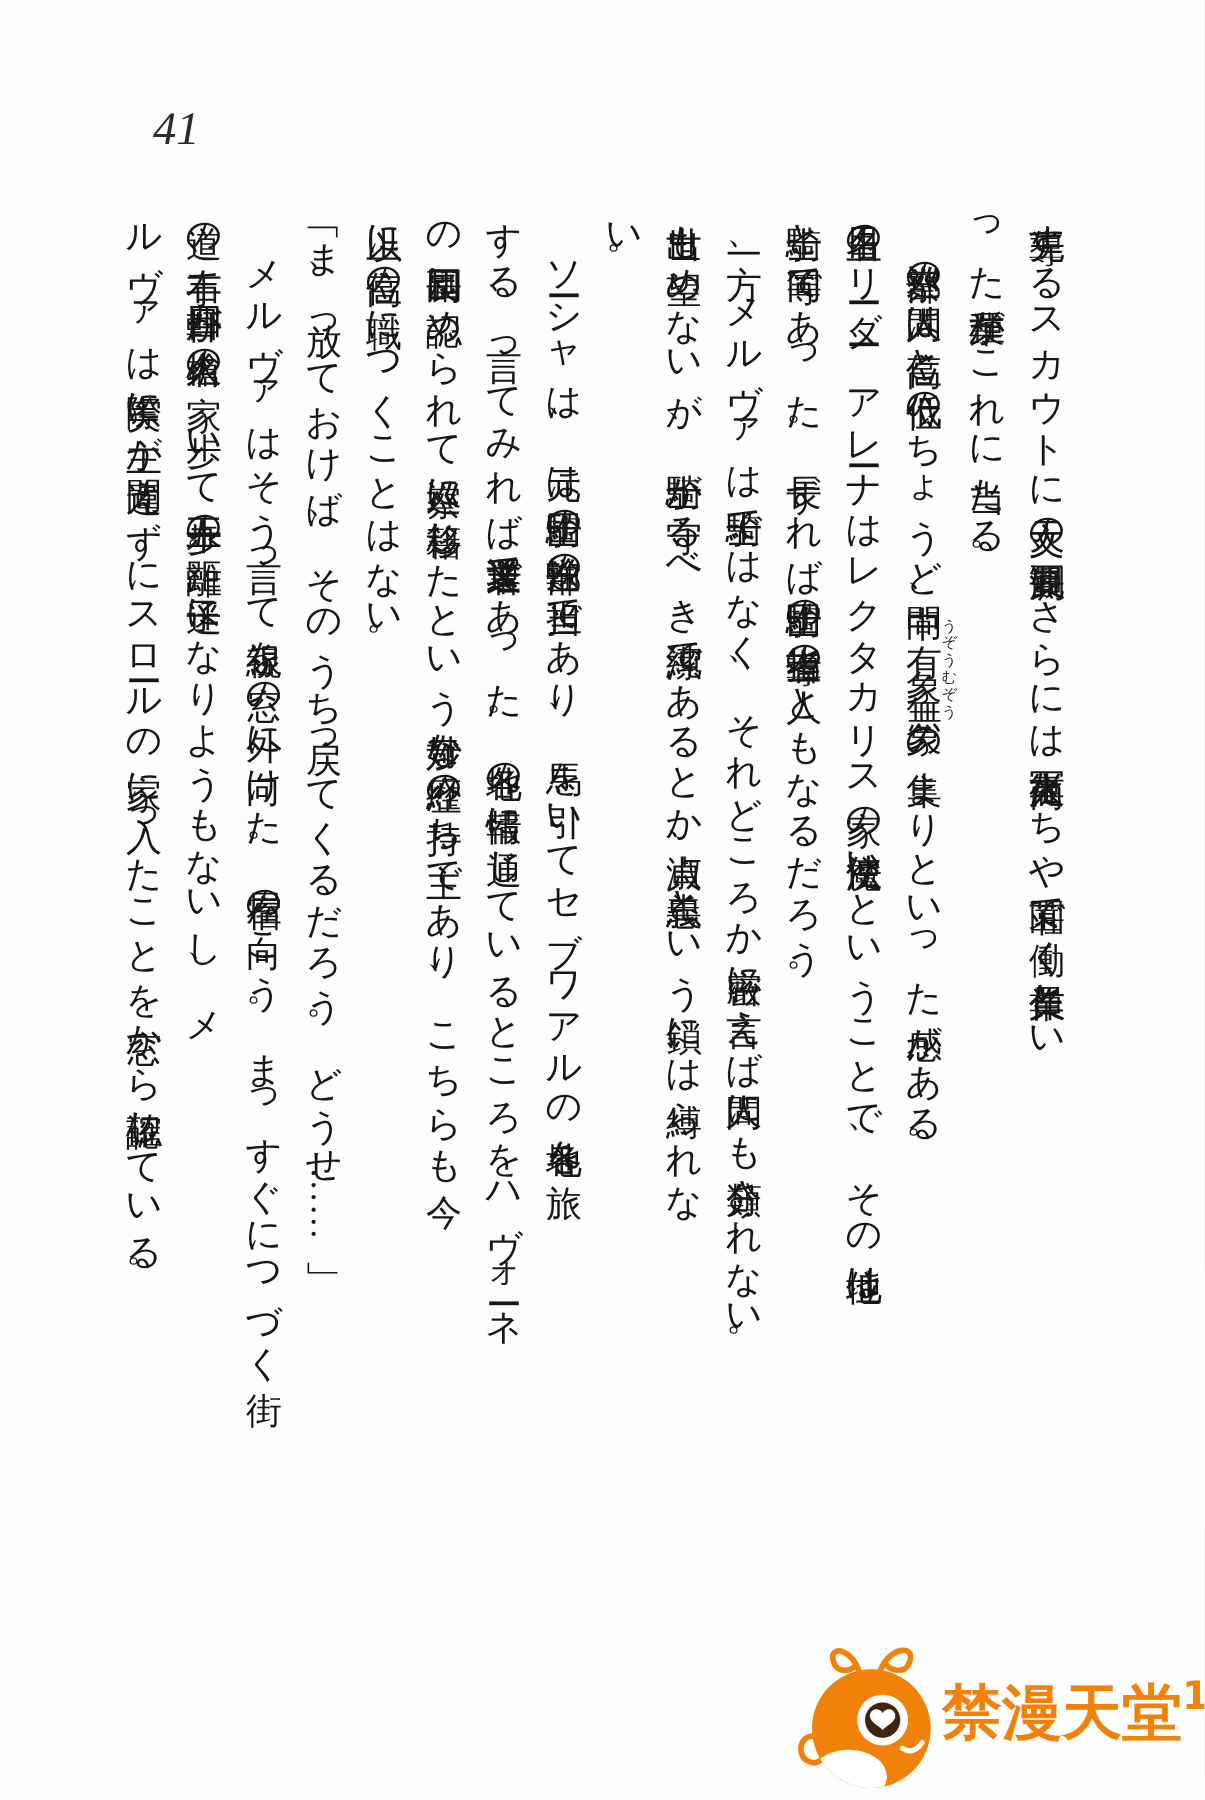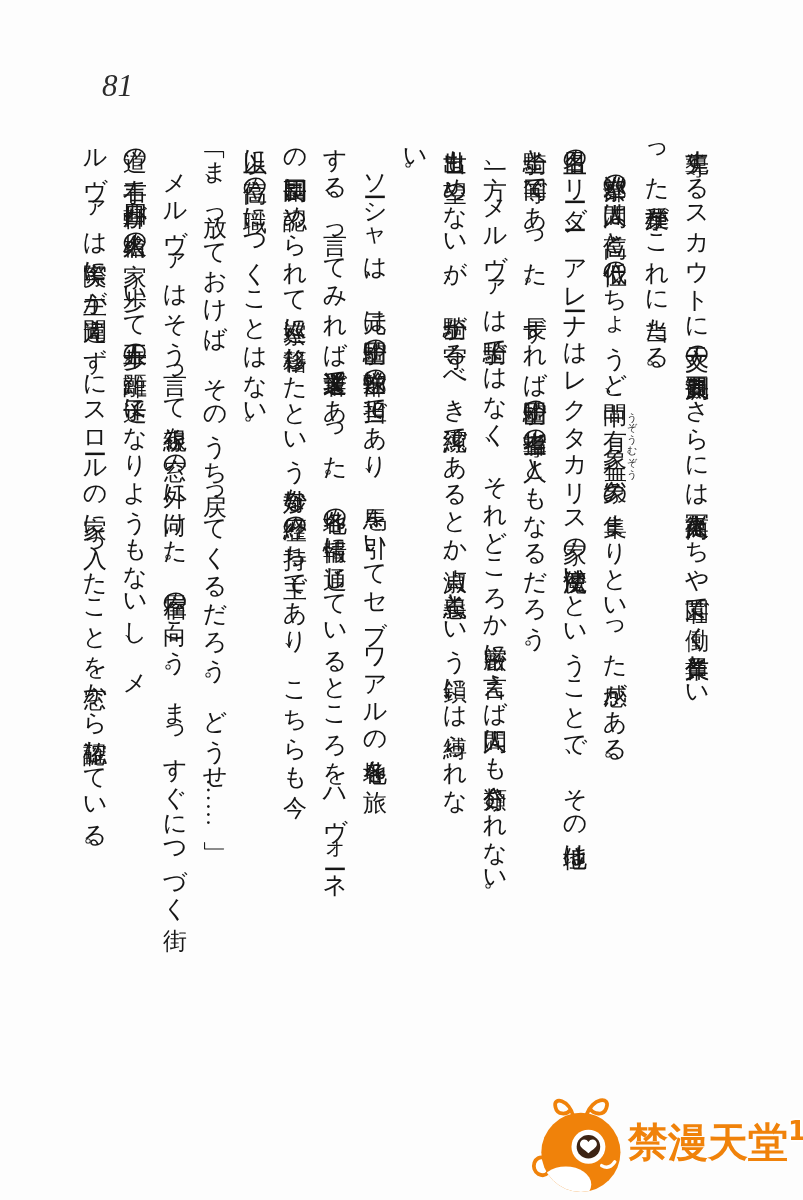--- a/index.html
+++ b/index.html
@@ -40,21 +40,21 @@
     color:var(--accent,#f0820a); margin-top:-5px; white-space:nowrap;
     text-shadow:-2px 0 #fff,2px 0 #fff,0 -2px #fff,0 2px #fff,
                 -1px -1px #fff,1px -1px #fff,-1px 1px #fff,1px 1px #fff;
   }
 </style>
 </head>
 <body>
 
 <div class="page" style="--ink: #161616; --accent: #f0820a; background: rgb(253, 253, 253);">
 
-  <div class="page-number">81</div>
+  <div class="page-number">41</div>
 
   <div class="text-block">
       <div class="tcol">先導するスカウトに天文の観測要員、さらには従軍商人たちや荘園で働く作業員とい</div>
       <div class="tcol">った業種がこれに当たる。</div>
       <div class="tcol" style="padding-top: 24.5px;">巡察部の人間は高位と低位のちょうど中間、<ruby>有<rt>う</rt>象<rt>ぞう</rt>無<rt>む</rt>象<rt>ぞう</rt></ruby>の集まりといった感がある。</div>
       <div class="tcol">名目上のリーダー、アレーナはレクタカリス家の魔法使いということで、その地位は</div>
       <div class="tcol">騎士と同等であった。長ずれば騎士団の指導者の一人ともなるだろう。</div>
       <div class="tcol" style="padding-top: 24.5px;">一方、メルヴァは騎士ではなく、それどころか厳密に言えば人間にも分類されない。</div>
       <div class="tcol">出世も望めないが、騎士が守るべき純潔であるとか貞淑、忠義という鎖には縛られな</div>
       <div class="tcol">い。</div>

